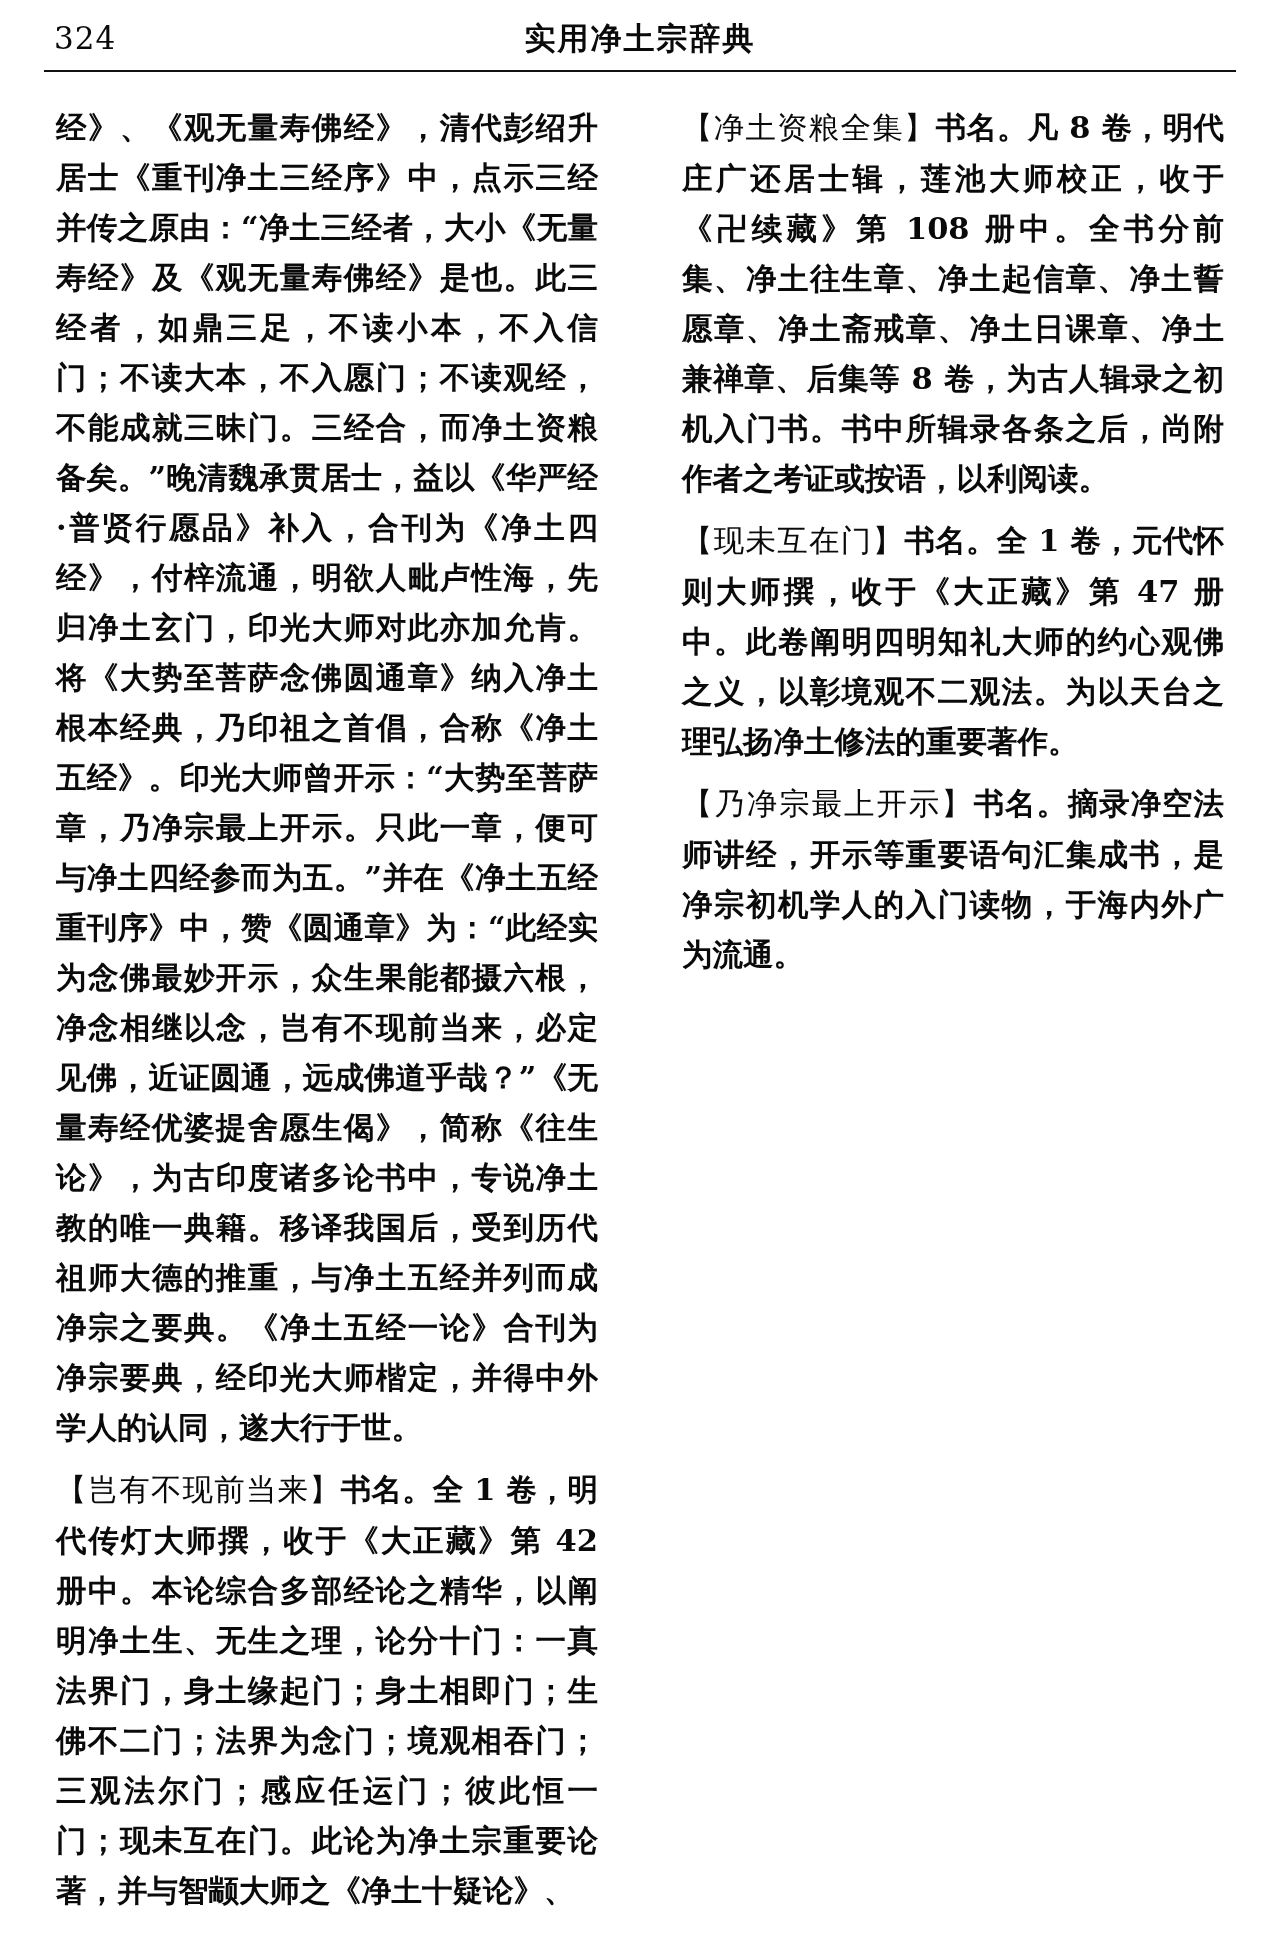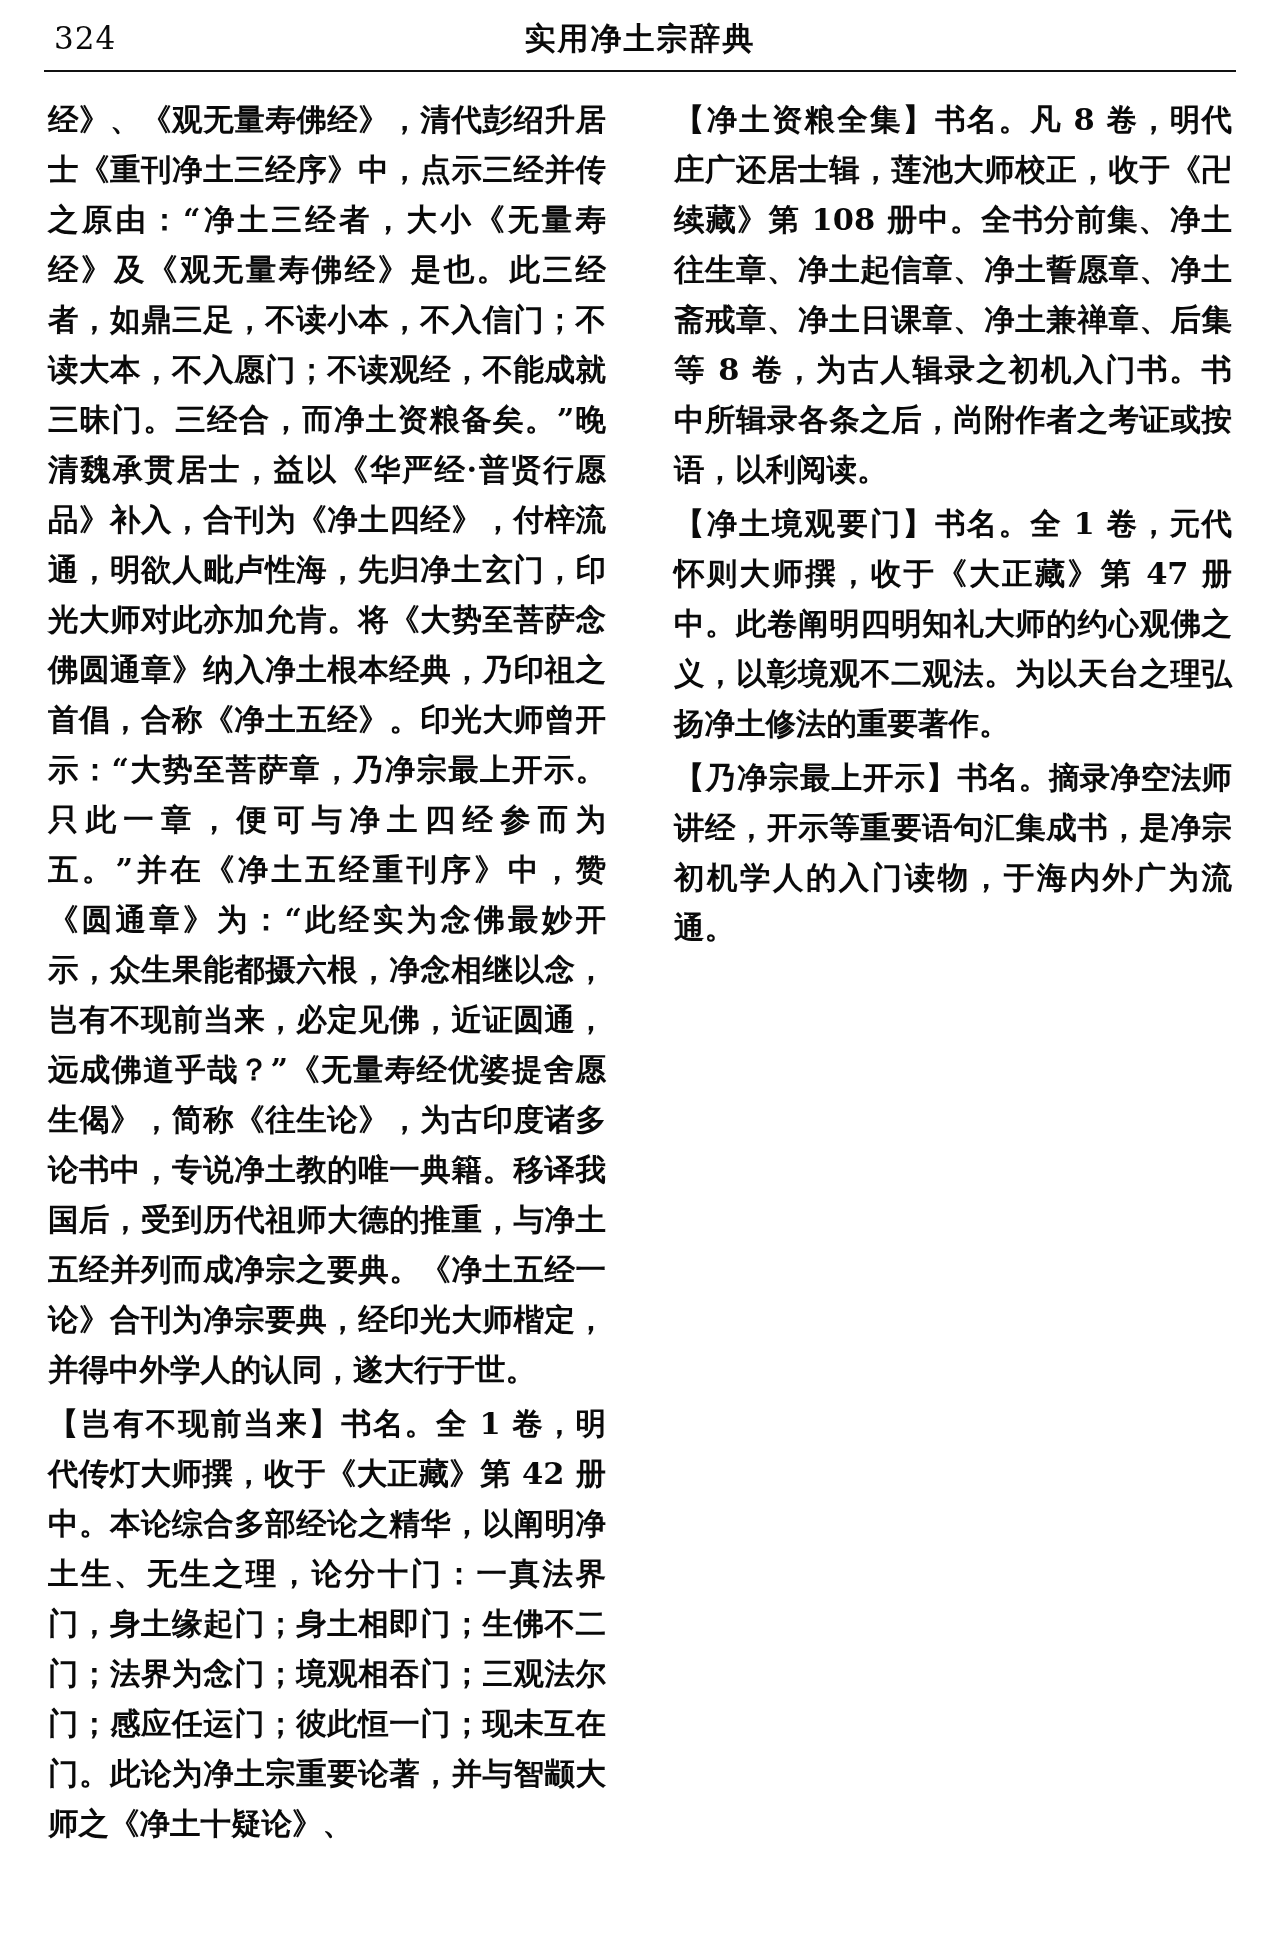--- a/index.html
+++ b/index.html
@@ -69,34 +69,34 @@
   .col.left { padding-right: 30px; }
   .col.right { padding-left: 30px; }
   .divider {
     position: absolute;
     left: 50%;
     top: 0;
     bottom: 0;
     width: 0px;
   }
   p.para {
-    margin: 4px;
+    margin: 12px;
     font-size: 30.5px;
     line-height: 50px;
     text-align: justify;
     text-align-last: left;
     letter-spacing: 0px;
     font-family: "DejaVu Serif", serif;
     font-weight: bold;
     text-justify: inter-character;
     word-break: break-all;
   }
   p.para.continued { text-indent: 0; }
   .entry-head {
-    font-weight: bold;
+    font-weight: normal;
     letter-spacing: 1px;
   }
 </style>
 </head>
 <body>
 
 <div class="page">
 
   <div class="running-head">
     <div class="folio">324</div>
@@ -107,18 +107,18 @@
   <div class="columns">
     <div class="divider"></div>
 
     <div class="col left">
       <p class="para continued"><span>经》、《观无量寿佛经》，清代彭绍升居士《重刊净土三经序》中，点示三经并传之原由：“净土三经者，大小《无量寿经》及《观无量寿佛经》是也。此三经者，如鼎三足，不读小本，不入信门；不读大本，不入愿门；不读观经，不能成就三昧门。三经合，而净土资粮备矣。”晚清魏承贯居士，益以《华严经·普贤行愿品》补入，合刊为《净土四经》，付梓流通，明欲人毗卢性海，先归净土玄门，印光大师对此亦加允肯。将《大势至菩萨念佛圆通章》纳入净土根本经典，乃印祖之首倡，合称《净土五经》。印光大师曾开示：“大势至菩萨章，乃净宗最上开示。只此一章，便可与净土四经参而为五。”并在《净土五经重刊序》中，赞《圆通章》为：“此经实为念佛最妙开示，众生果能都摄六根，净念相继以念，岂有不现前当来，必定见佛，近证圆通，远成佛道乎哉？”《无量寿经优婆提舍愿生偈》，简称《往生论》，为古印度诸多论书中，专说净土教的唯一典籍。移译我国后，受到历代祖师大德的推重，与净土五经并列而成净宗之要典。《净土五经一论》合刊为净宗要典，经印光大师楷定，并得中外学人的认同，遂大行于世。</span></p>
       <p class="para"><span class="entry-head">【岂有不现前当来】</span><span>书名。全 1 卷，明代传灯大师撰，收于《大正藏》第 42 册中。本论综合多部经论之精华，以阐明净土生、无生之理，论分十门：一真法界门，身土缘起门；身土相即门；生佛不二门；法界为念门；境观相吞门；三观法尔门；感应任运门；彼此恒一门；现未互在门。此论为净土宗重要论著，并与智颛大师之《净土十疑论》、</span></p>
     </div>
 
     <div class="col right">
       <p class="para"><span class="entry-head">【净土资粮全集】</span><span>书名。凡 8 卷，明代庄广还居士辑，莲池大师校正，收于《卍续藏》第 108 册中。全书分前集、净土往生章、净土起信章、净土誓愿章、净土斋戒章、净土日课章、净土兼禅章、后集等 8 卷，为古人辑录之初机入门书。书中所辑录各条之后，尚附作者之考证或按语，以利阅读。</span></p>
-      <p class="para"><span class="entry-head">【净土境观要门】</span><span>书名。全 1 卷，元代怀则大师撰，收于《大正藏》第 47 册中。此卷阐明四明知礼大师的约心观佛之义，以彰境观不二观法。为以天台之理弘扬净土修法的重要著作。</span></p>
+      <p class="para"><span class="entry-head">【现未互在门】</span><span>书名。全 1 卷，元代怀则大师撰，收于《大正藏》第 47 册中。此卷阐明四明知礼大师的约心观佛之义，以彰境观不二观法。为以天台之理弘扬净土修法的重要著作。</span></p>
       <p class="para"><span class="entry-head">【乃净宗最上开示】</span><span>书名。摘录净空法师讲经，开示等重要语句汇集成书，是净宗初机学人的入门读物，于海内外广为流通。</span></p>
     </div>
   </div>
 
 </div>
 
 </body></html>

